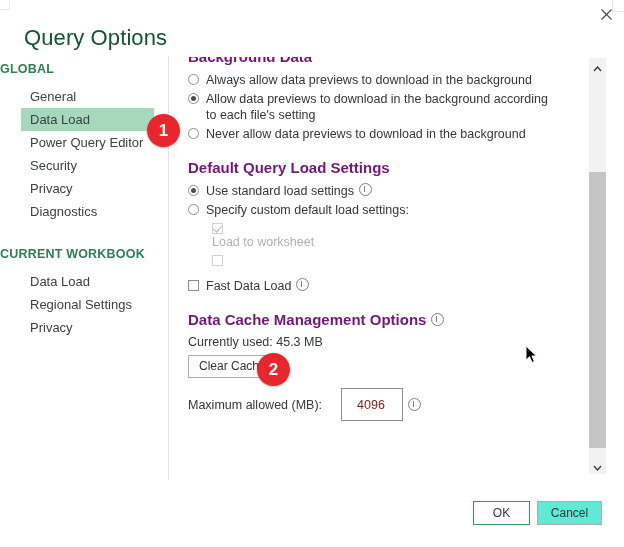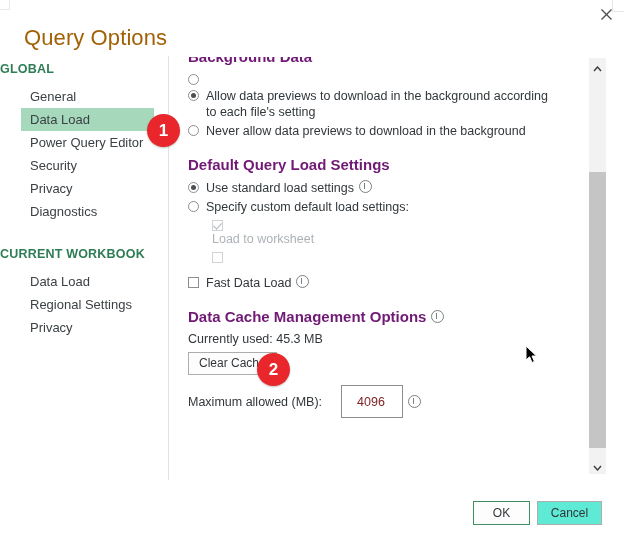--- a/index.html
+++ b/index.html
@@ -57,21 +57,21 @@
     cursor: default;
   }
   #close-btn svg { display:block; }
 
   
   #page-title {
     position: absolute;
     left: 24px;
     top: 25px;
     font-size: 22px;
-    color: #a16207;
+    color: #14532d;
     letter-spacing: .1px;
     font-weight: 400;
     white-space: nowrap;
   }
 
   
   #sidebar {
     position: absolute;
     left: 0;
     top: 62px;
@@ -400,20 +400,21 @@
 
   <div id="divider"></div>
 
   <div id="content">
     <div class="content-inner">
 
       <div class="sect-head clipped">Background Data</div>
 
       <div class="opt-row">
         <span class="radio"></span>
+        <span class="lbl">Always allow data previews to download in the background</span>
       </div>
       <div class="opt-row">
         <span class="radio checked"></span>
         <span class="lbl">Allow data previews to download in the background according to each file's setting</span>
       </div>
       <div class="opt-row">
         <span class="radio"></span>
         <span class="lbl">Never allow data previews to download in the background</span>
       </div>
 

